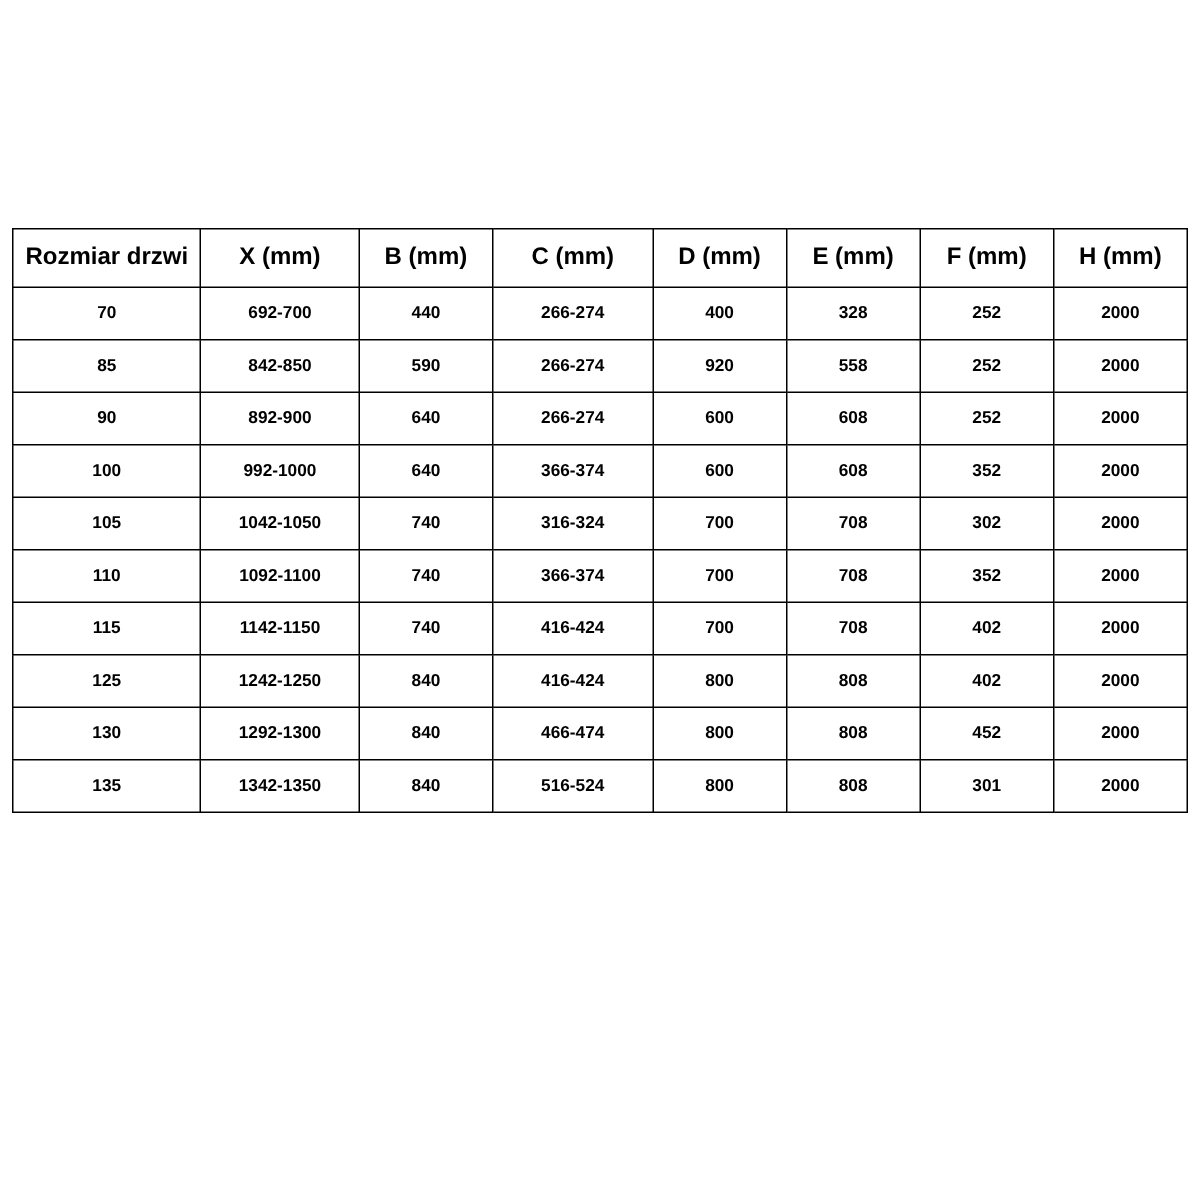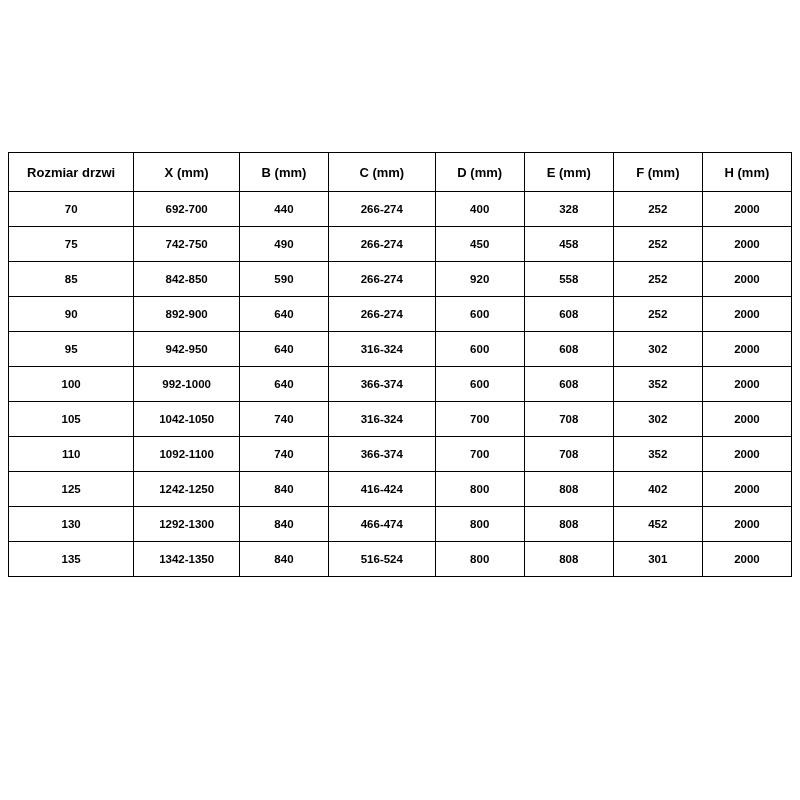--- a/index.html
+++ b/index.html
@@ -36,21 +36,21 @@
     text-align: center;
     vertical-align: middle;
     font-size: 11.5px;
     font-weight: bold;
     height: 34px;
     padding: 0 2px;
     white-space: nowrap;
     overflow: hidden;
   }
   table.spec thead th {
-    font-size: 13px;
+    font-size: 16px;
     font-weight: bold;
     height: 38px;
   }
   
   col.c0 { width: 114px; }
   col.c1 { width: 96px; }
   col.c2 { width: 81px; }
   col.c3 { width: 97px; }
   col.c4 { width: 81px; }
   col.c5 { width: 81px; }
@@ -90,57 +90,37 @@
           <td>70</td>
           <td>692-700</td>
           <td>440</td>
           <td>266-274</td>
           <td>400</td>
           <td>328</td>
           <td>252</td>
           <td>2000</td>
         </tr>
         <tr>
-          <td>75</td>
-          <td>742-750</td>
-          <td>490</td>
-          <td>266-274</td>
-          <td>450</td>
-          <td>458</td>
-          <td>252</td>
-          <td>2000</td>
-        </tr>
-        <tr>
           <td>85</td>
           <td>842-850</td>
           <td>590</td>
           <td>266-274</td>
           <td>920</td>
           <td>558</td>
           <td>252</td>
           <td>2000</td>
         </tr>
         <tr>
           <td>90</td>
           <td>892-900</td>
           <td>640</td>
           <td>266-274</td>
           <td>600</td>
           <td>608</td>
           <td>252</td>
-          <td>2000</td>
-        </tr>
-        <tr>
-          <td>95</td>
-          <td>942-950</td>
-          <td>640</td>
-          <td>316-324</td>
-          <td>600</td>
-          <td>608</td>
-          <td>302</td>
           <td>2000</td>
         </tr>
         <tr>
           <td>100</td>
           <td>992-1000</td>
           <td>640</td>
           <td>366-374</td>
           <td>600</td>
           <td>608</td>
           <td>352</td>
@@ -157,20 +137,30 @@
           <td>2000</td>
         </tr>
         <tr>
           <td>110</td>
           <td>1092-1100</td>
           <td>740</td>
           <td>366-374</td>
           <td>700</td>
           <td>708</td>
           <td>352</td>
+          <td>2000</td>
+        </tr>
+        <tr>
+          <td>115</td>
+          <td>1142-1150</td>
+          <td>740</td>
+          <td>416-424</td>
+          <td>700</td>
+          <td>708</td>
+          <td>402</td>
           <td>2000</td>
         </tr>
         <tr>
           <td>125</td>
           <td>1242-1250</td>
           <td>840</td>
           <td>416-424</td>
           <td>800</td>
           <td>808</td>
           <td>402</td>

